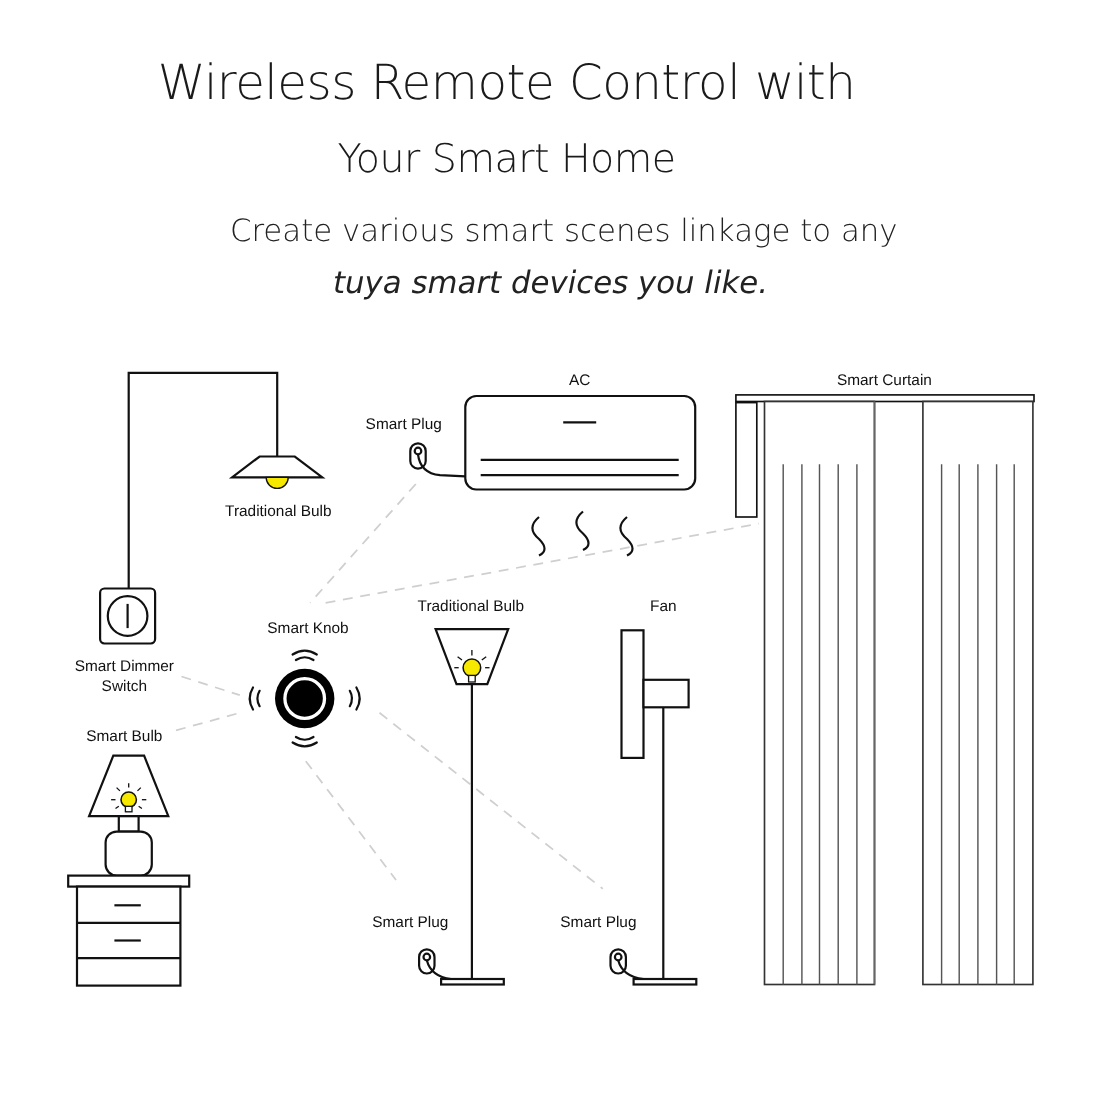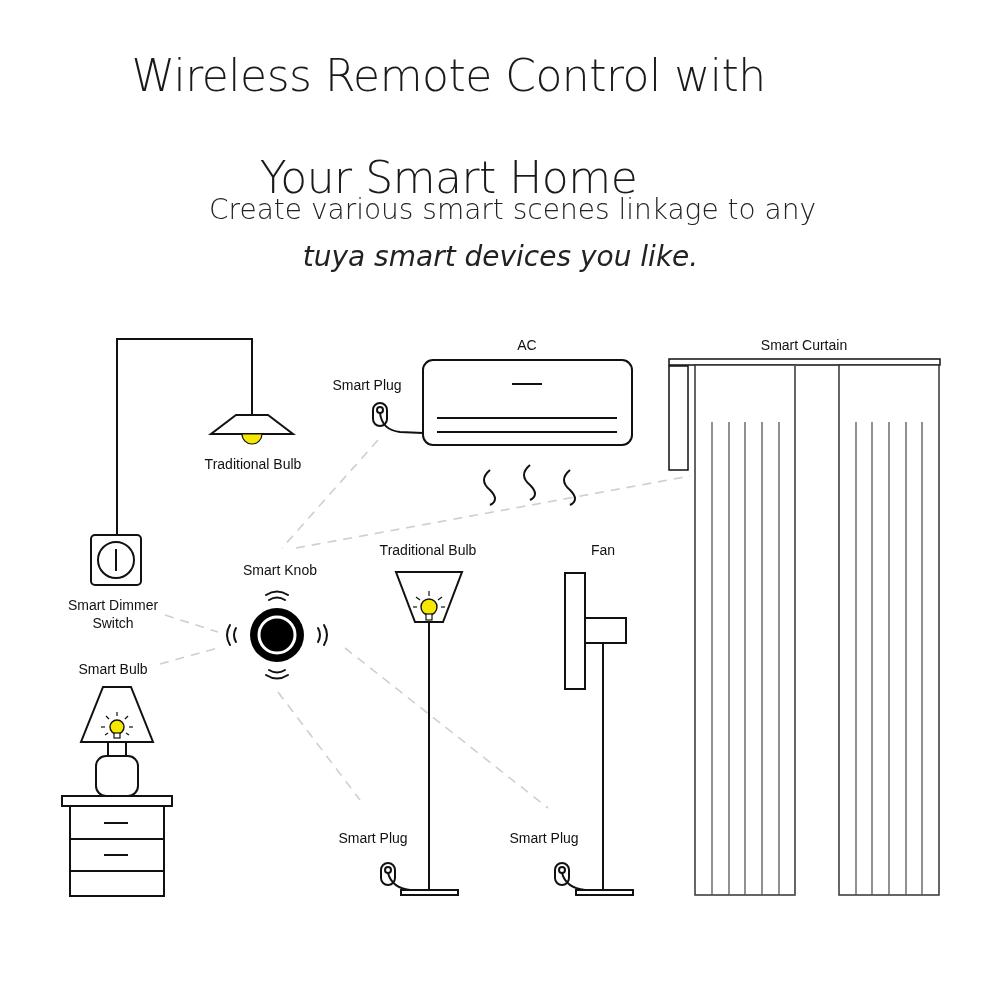--- a/index.html
+++ b/index.html
@@ -1,19 +1,19 @@
 <!DOCTYPE html>
 <html><head>
 <meta charset="utf-8">
 <style>
   html, body { margin:0; padding:0; background:#ffffff; }
   body { width:1001px; height:1001px; position:relative; overflow:hidden; font-family:"Liberation Sans", sans-serif; color:#111; }
-  .title { position:absolute; left:0; width:897px; text-align:center; font-family:"DejaVu Sans", sans-serif; font-weight:200; color:#1a1a1a; letter-spacing:-0.5px; }
+  .title { position:absolute; left:12px; width:897px; text-align:center; font-family:"DejaVu Sans", sans-serif; font-weight:200; color:#1a1a1a; letter-spacing:-0.5px; }
   .t1 { top:50px; font-size:44px; }
-  .t2 { top:124px; font-size:44px;margin-top:28px; }
+  .t2 { top:124px; font-size:36px; }
   .sub { position:absolute; left:0; width:1001px; text-align:center; font-family:"DejaVu Sans", sans-serif; font-weight:200; font-size:28px; color:#222; }
   .s1 { top:193px;margin-left:12px; }
   .s2 { top:240px;font-style:italic; }
   svg { position:absolute; left:0; top:0; }
   .lbl { font-family:"Liberation Sans", sans-serif; font-size:14px; fill:#111; }
 </style>
 </head>
 <body>
 
 <div class="title t1">Wireless Remote Control with</div>

